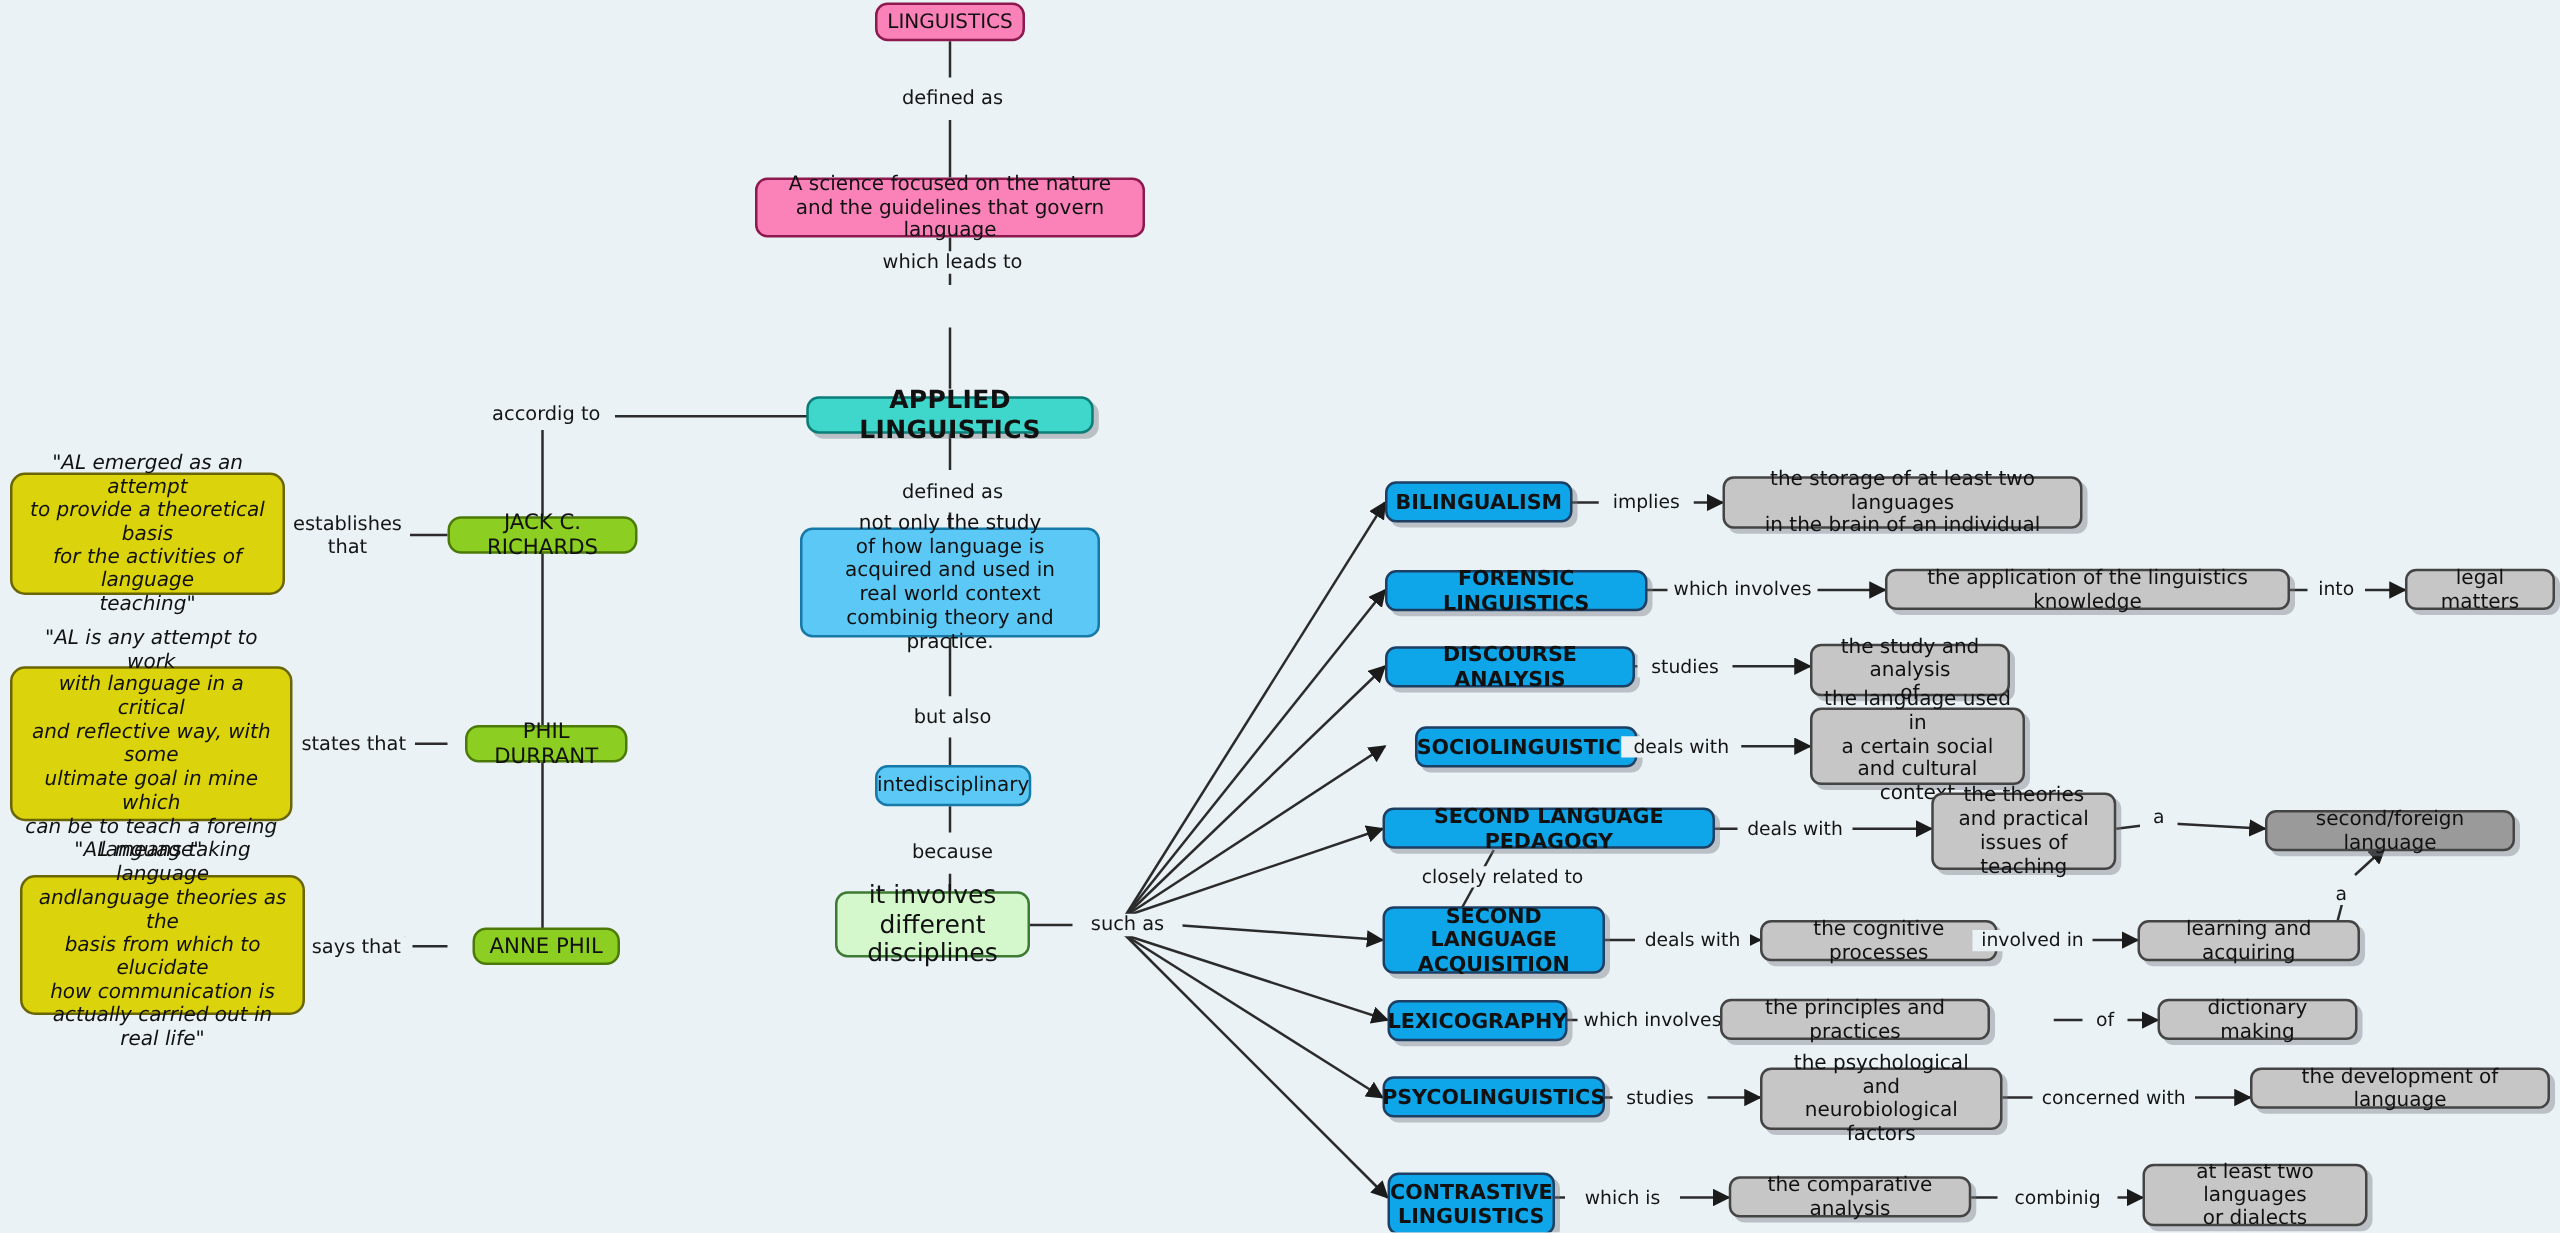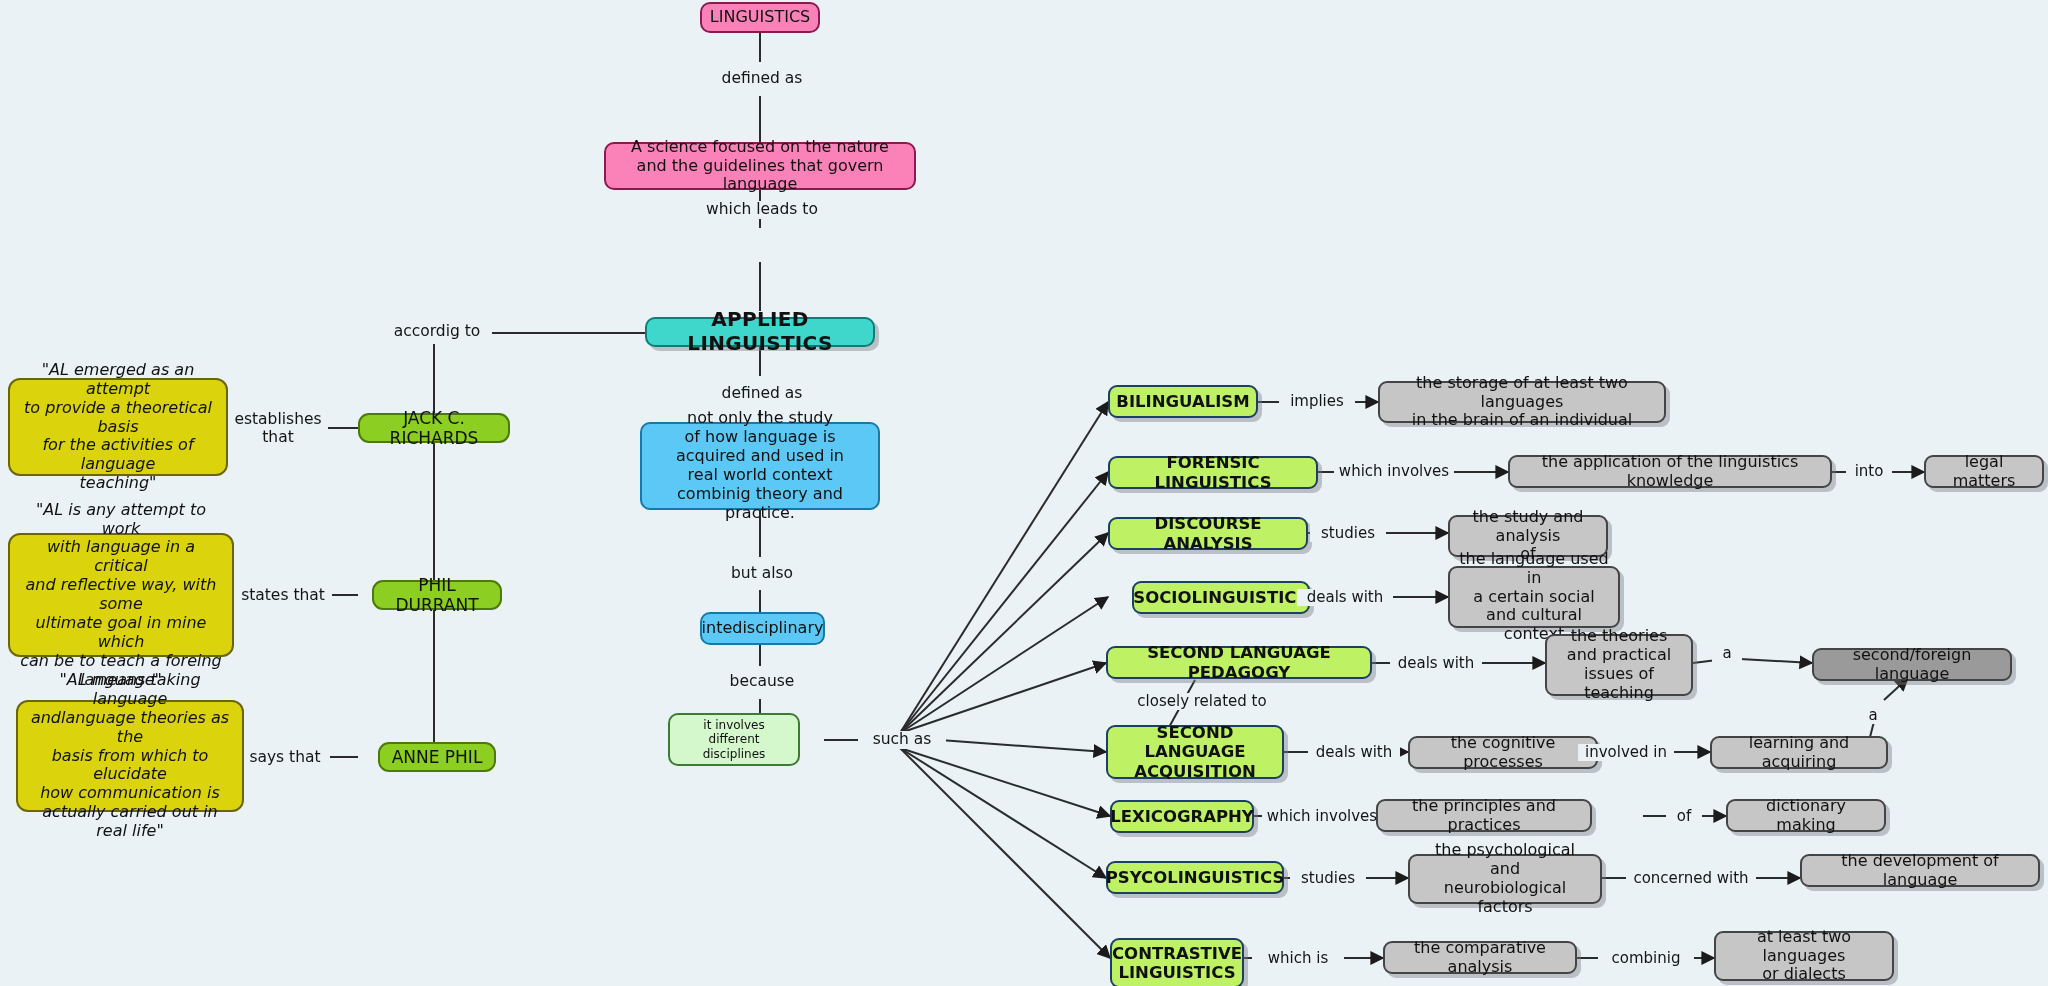--- a/index.html
+++ b/index.html
@@ -71,21 +71,21 @@
     border-radius: 11px;
   }
   .quote {
     background: #dbd30c;
     border-color: #6b6605;
     font-style: italic;
     font-size: 16px;
     border-radius: 12px;
   }
   .blue-disc {
-    background: #bef264;
+    background: #0ea5e9;
     border-color: #1c3f63;
     font-weight: bold;
     font-size: 16.5px;
     border-radius: 9px;
   }
   .gray {
     background: #c6c6c6;
     border-color: #444;
     font-size: 16px;
     border-radius: 9px;
@@ -226,21 +226,21 @@
 acquired and used in
 real world context
 combinig theory and practice.</div>
 
   <div class="lbl" style="left:715px; top:565px; width:90px;">but also</div>
 
   <div class="node cyan" style="left:700px; top:612px; width:125px; height:33px; font-size:16px;">intedisciplinary</div>
 
   <div class="lbl" style="left:715px; top:673px; width:90px;">because</div>
 
-  <div class="node green-node" style="left:668px; top:713px; width:132px; height:53px; font-size:12px;">it involves different
+  <div class="node green-node" style="left:668px; top:713px; width:156px; height:53px; font-size:20px;">it involves different
 disciplines</div>
 
   <div class="lbl" style="left:858px; top:731px; width:84px;">such as</div>
 
   <div class="lbl" style="left:382px; top:323px; width:106px;">accordig to</div>
 
   <div class="node olive" style="left:358px; top:413px; width:152px; height:30px;">JACK C. RICHARDS</div>
   <div class="lbl" style="left:228px; top:411px; width:96px;">establishes
 that</div>
   <div class="node quote" style="left:8px; top:378px; width:220px; height:98px;">"AL emerged as an attempt

